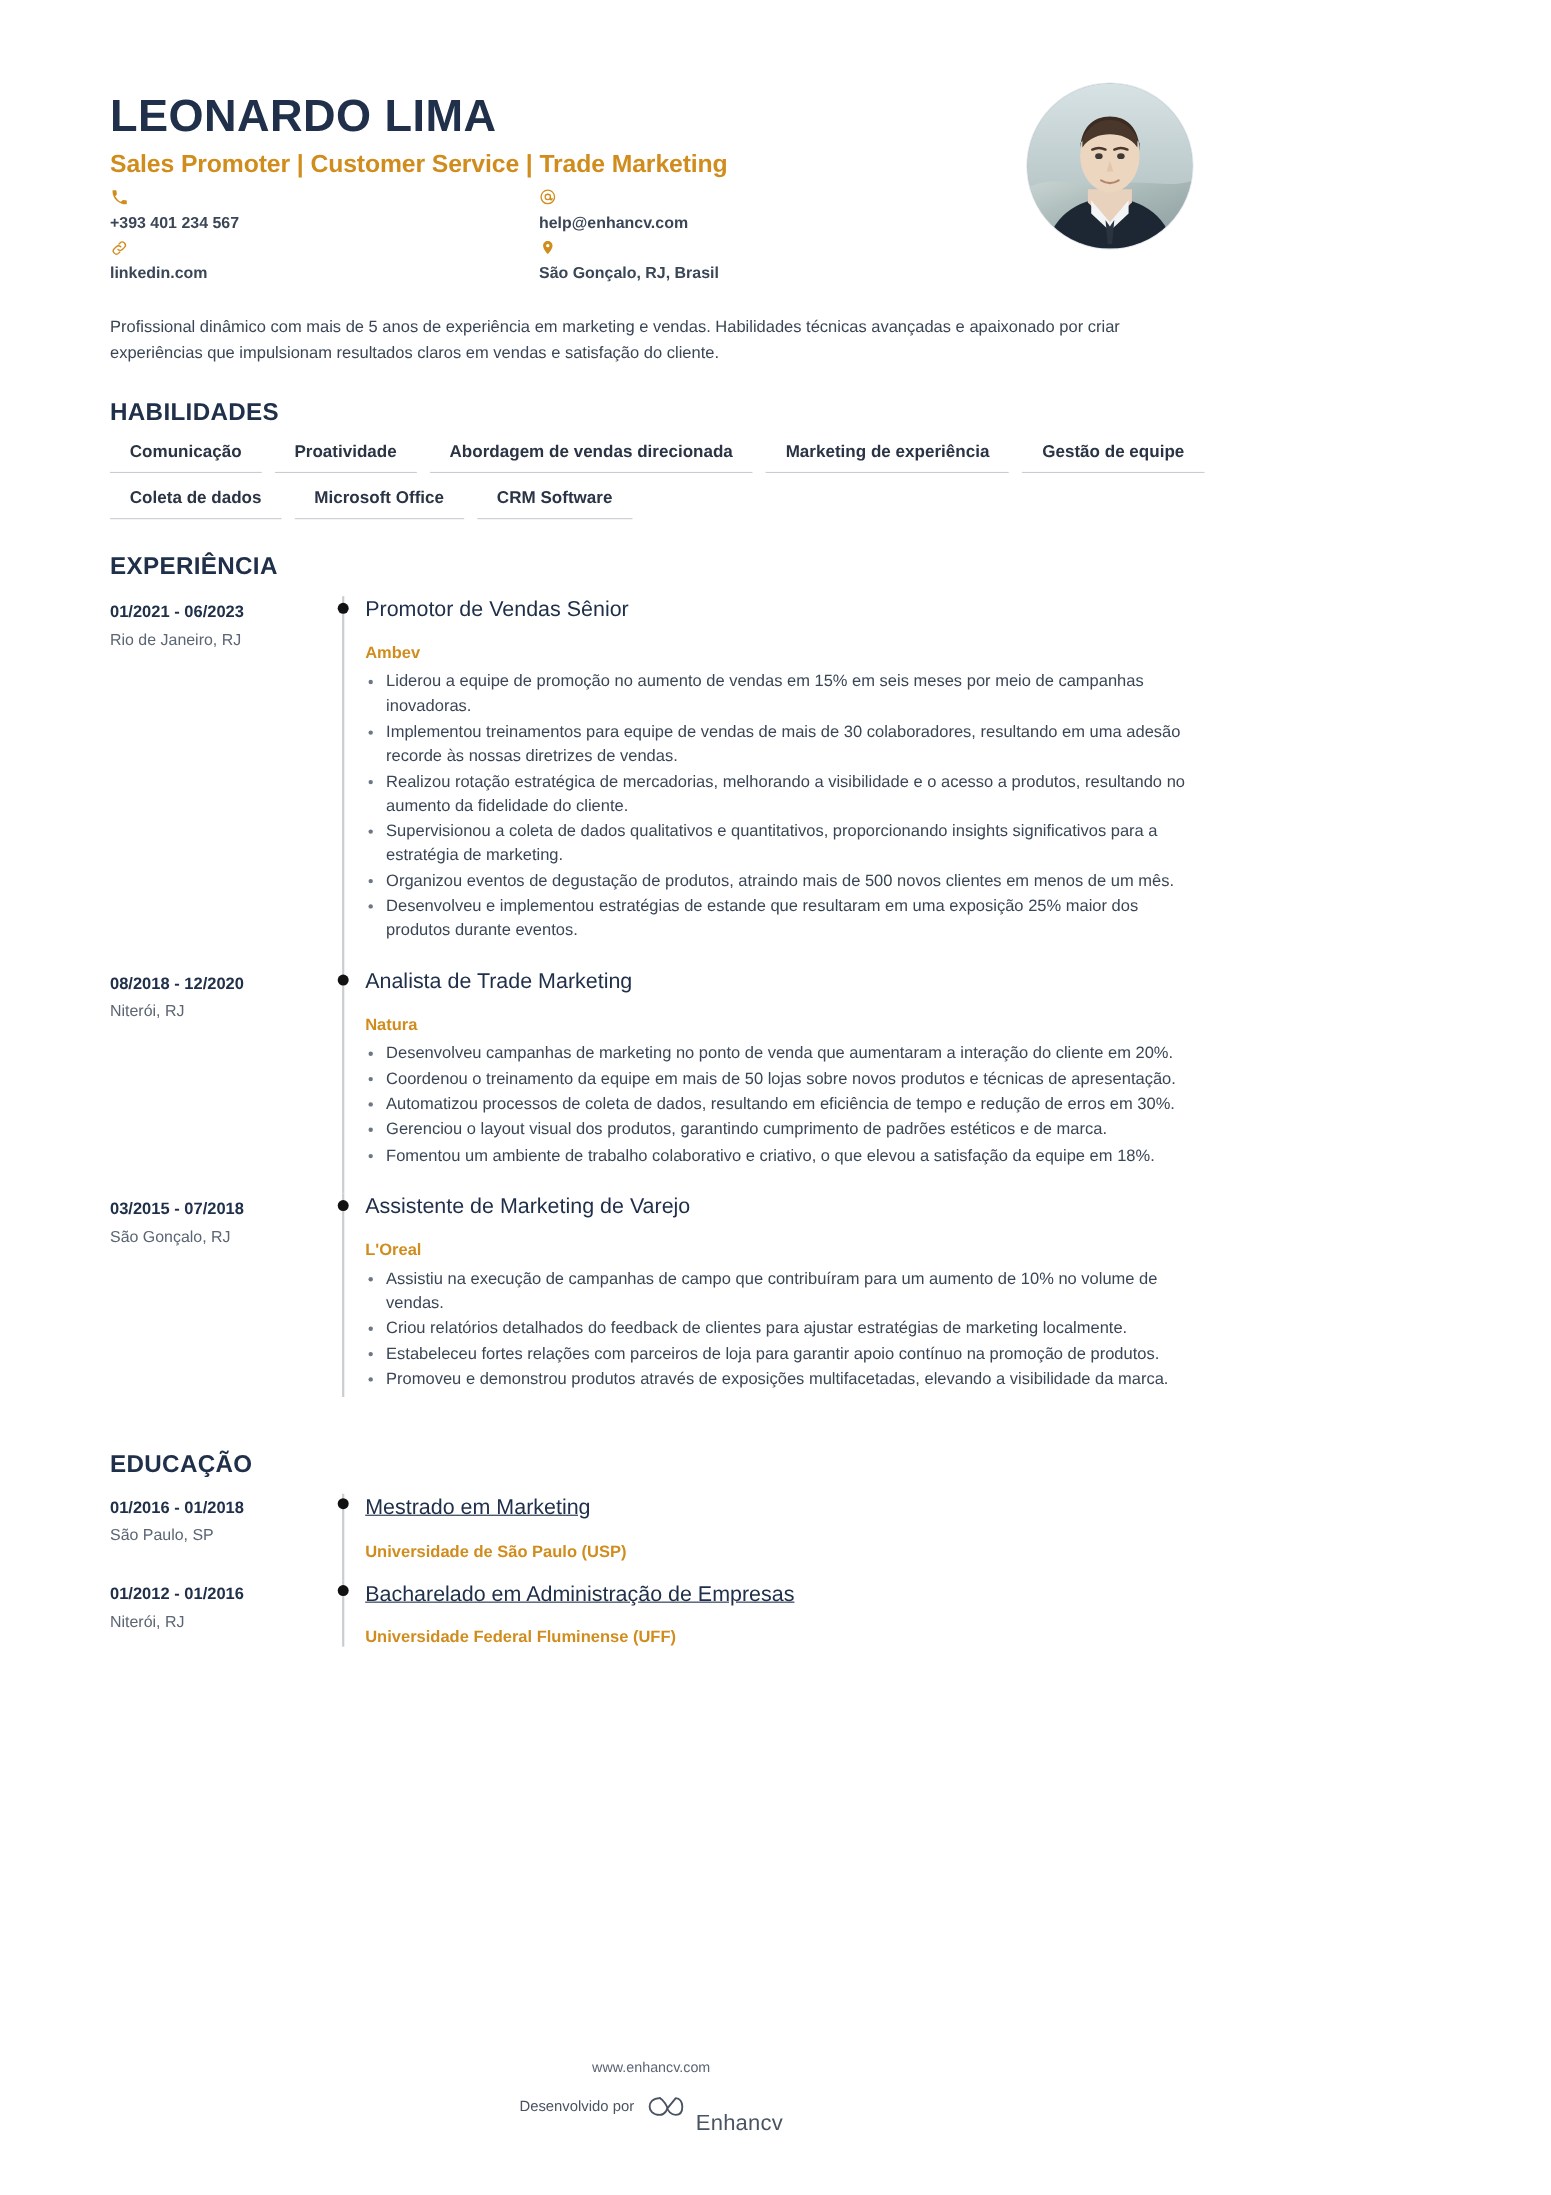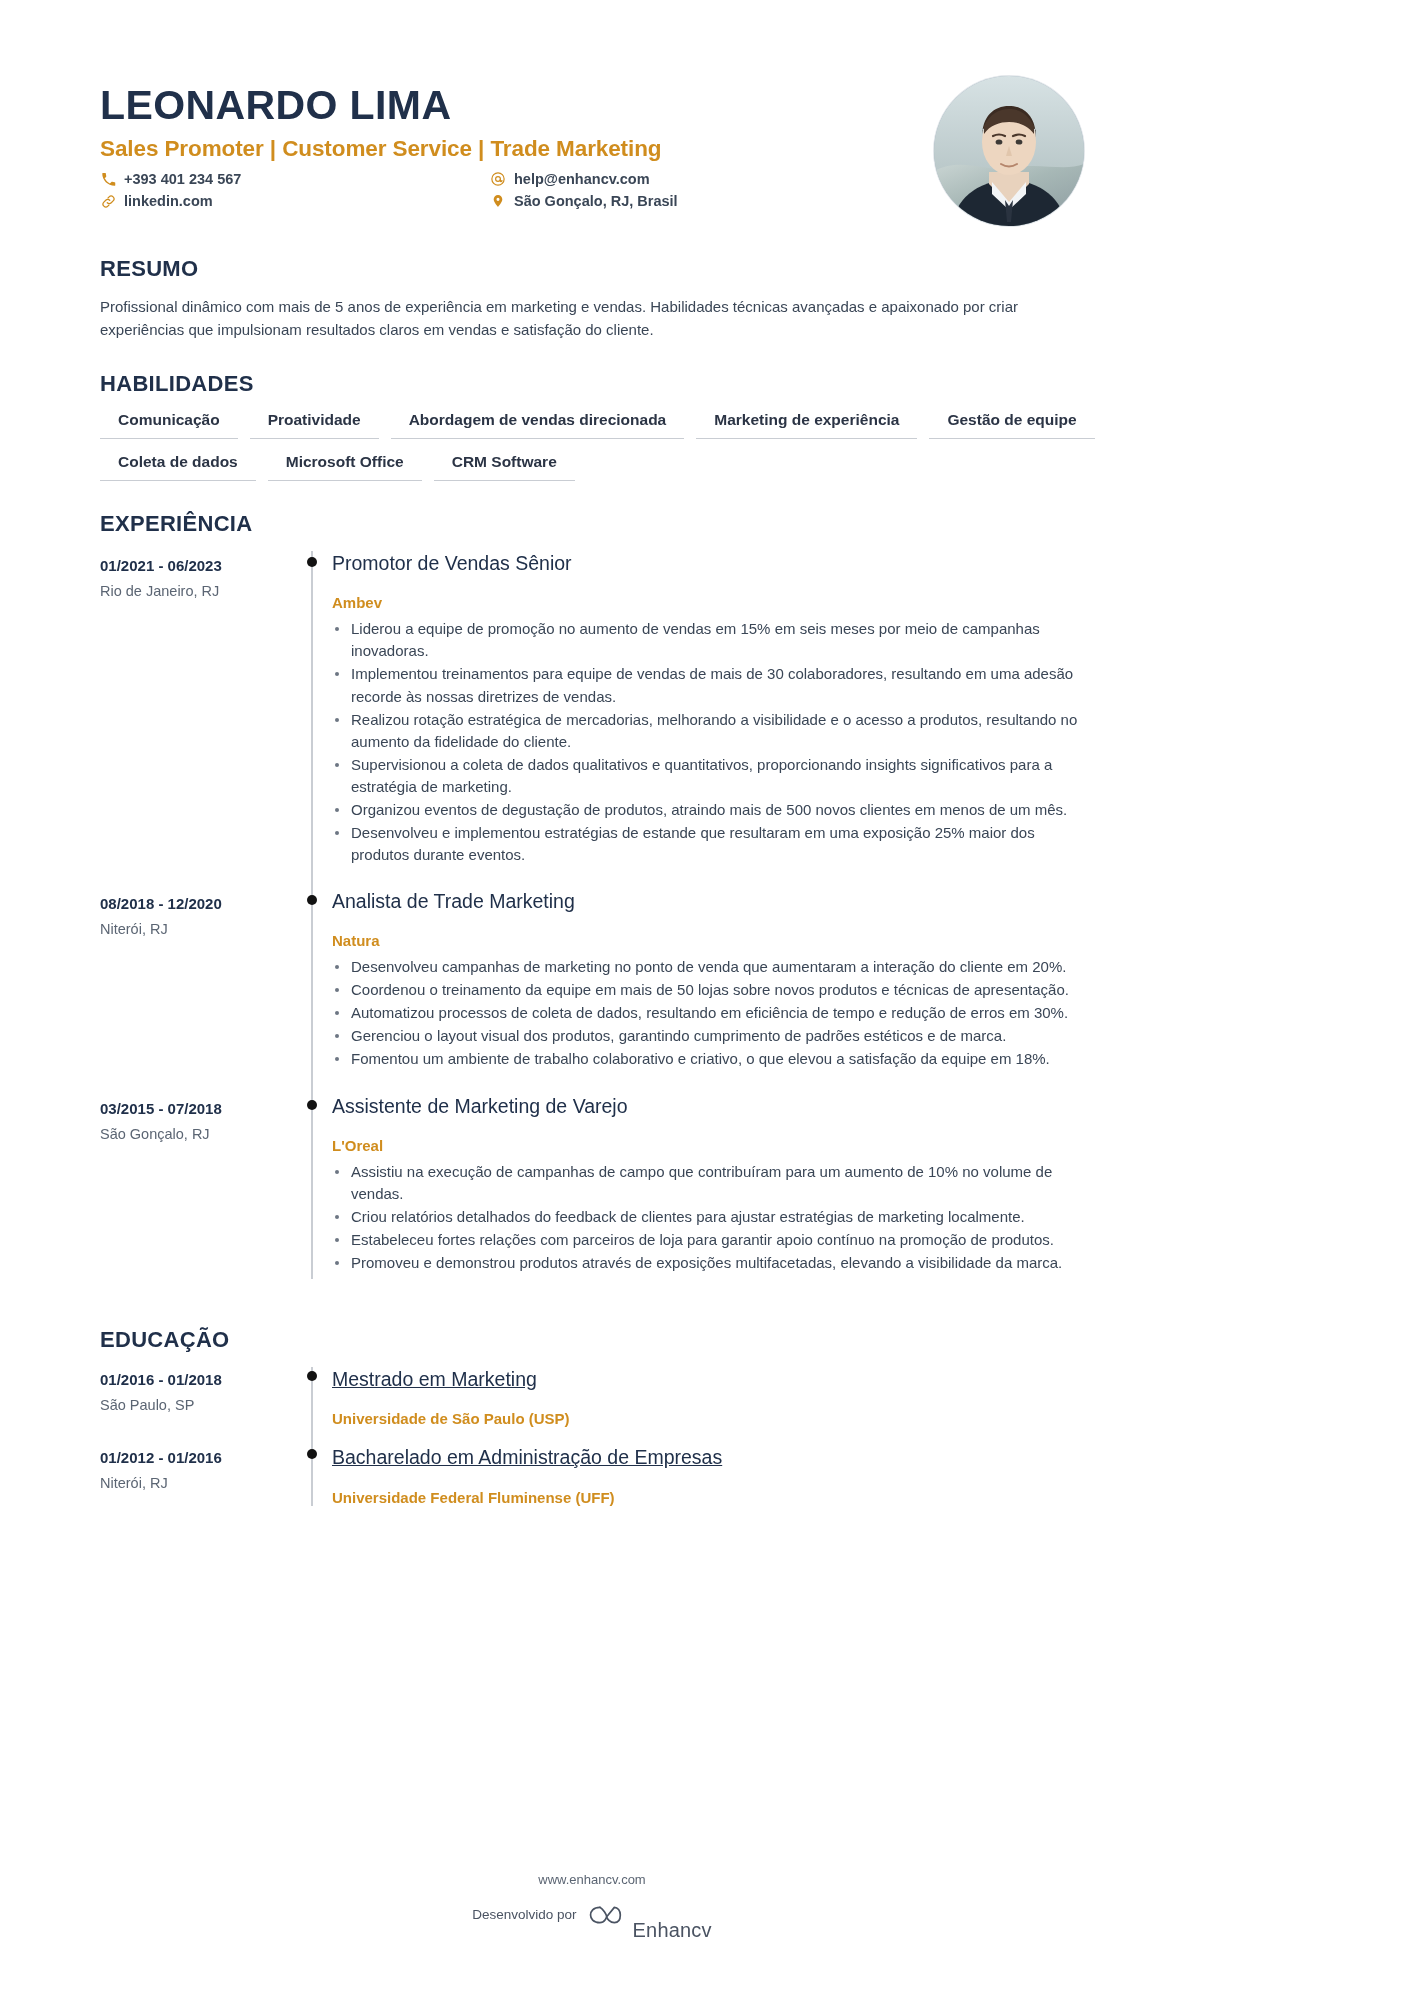--- a/index.html
+++ b/index.html
@@ -43,26 +43,26 @@
   }
   .contact-grid {
     margin-top: 9px;
     display: grid;
     grid-template-columns: 390px auto;
     row-gap: 6px;
     column-gap: 0px;
   }
   .contact-item {
     display: flex;
-    align-items: center;
     gap: 8px;
     font-size: 14.5px;
     font-weight: bold;
     color: #3a4656;
     white-space: nowrap;
+    flex-direction: column;
   }
   .c-icon {
     width: 16px;
     height: 16px;
     display: inline-flex;
     align-items: center;
     justify-content: center;
     color: #d08d1e;
     flex: 0 0 16px;
   }
@@ -316,21 +316,20 @@
           <path d="M59 60 q6 -3 12 0" stroke="#4a372b" stroke-width="2.2" fill="none" stroke-linecap="round"></path>
           <path d="M79 60 q6 -3 12 0" stroke="#4a372b" stroke-width="2.2" fill="none" stroke-linecap="round"></path>
           <path d="M75 70 l-3 10 h6 z" fill="#dcc0a6" opacity="0.75"></path>
           <path d="M67 88 q8 5 16 0" stroke="#b5866c" stroke-width="2" fill="none" stroke-linecap="round"></path>
         </svg>
       </div>
     </div>
   </div>
 
   <div class="section">
-    <div class="section-title">RESUMO</div>
     <div class="summary-text">Profissional dinâmico com mais de 5 anos de experiência em marketing e vendas. Habilidades técnicas avançadas e apaixonado por criar experiências que impulsionam resultados claros em vendas e satisfação do cliente.</div>
   </div>
 
   <div class="section">
     <div class="section-title">HABILIDADES</div>
     <div class="skills-rows">
       <div class="skills-row">
         <div class="skill-chip">Comunicação</div>
         <div class="skill-chip">Proatividade</div>
         <div class="skill-chip">Abordagem de vendas direcionada</div>

